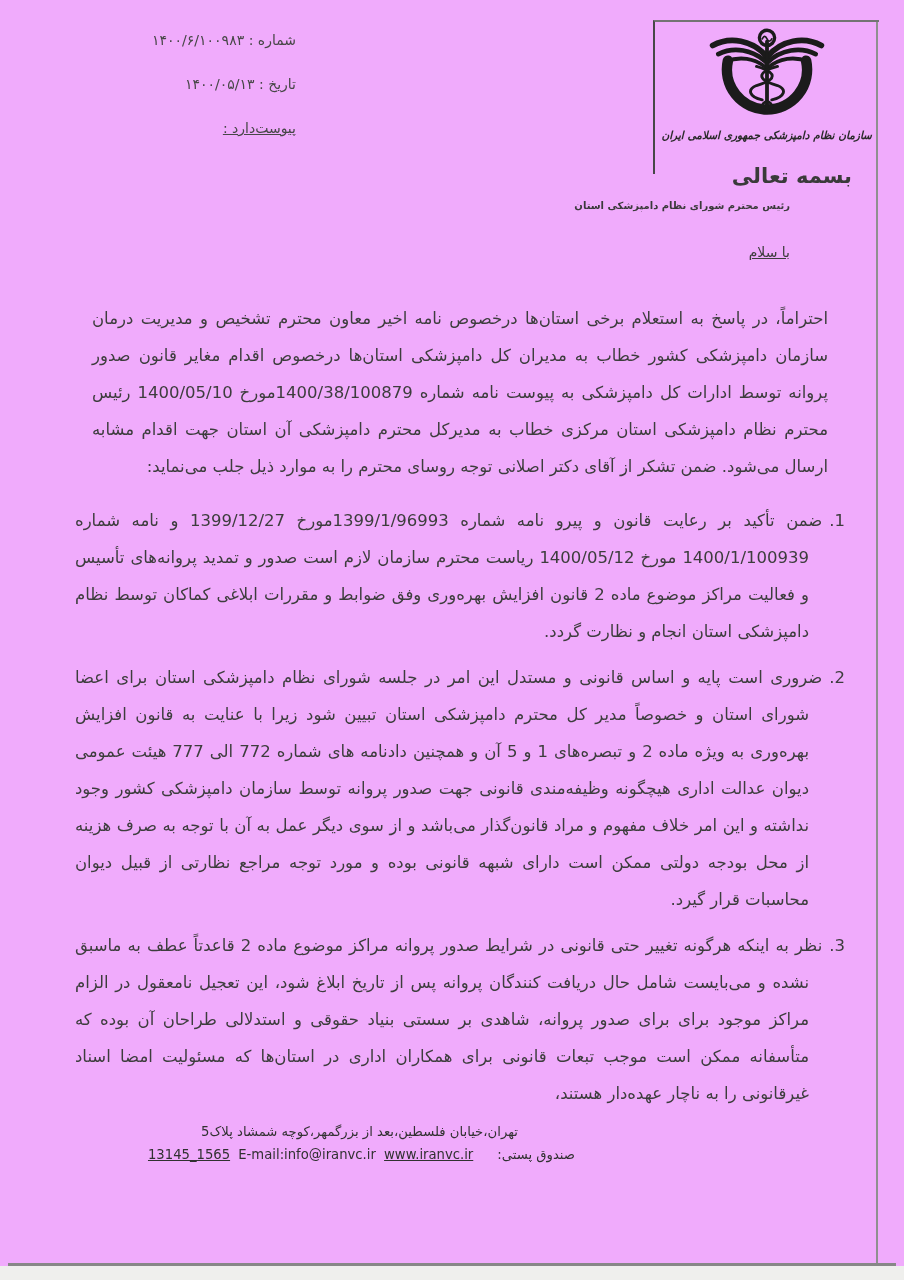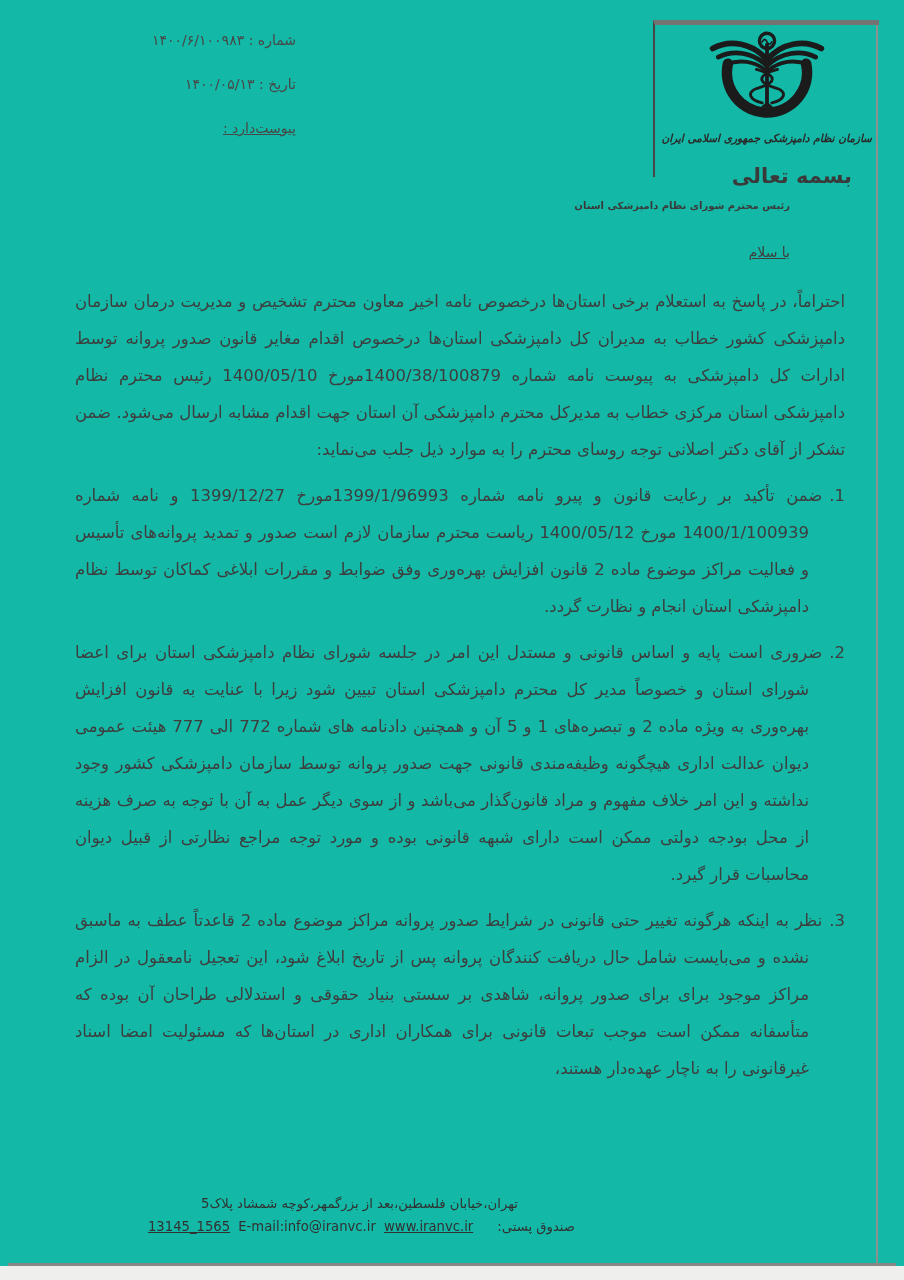--- a/index.html
+++ b/index.html
@@ -1,50 +1,50 @@
 <!DOCTYPE html>
 <html lang="fa"><head>
 <meta charset="utf-8">
 <style>
   html,body { margin:0; padding:0; background:#e8e8e6; }
   .page {
     position:relative; width:904px; height:1280px; margin:0 auto;
-    background:#14b8a6; overflow:hidden;
+    background:#f0abfc; overflow:hidden;
     font-family:"DejaVu Sans", sans-serif; color:#3e3e3e;
   }
   
   .border-right  { position:absolute; top:20px; left:876px; width:2px; height:1244px; background:#8f8f8f; }
   .rule-bottom   { position:absolute; top:1263px; left:8px;  width:888px; height:3px; background:#878787; }
   .band-bottom   { position:absolute; top:1266px; left:0; width:904px; height:14px; background:#efefed; }
   
   .meta { position:absolute; top:30px; left:84px; width:212px; direction:rtl; text-align:right;
           font-size:14px; color:#474747; }
   .meta-line { line-height:20px; margin-bottom:24px; white-space:nowrap; }
   .meta-line.attachment { margin-left:0; padding-left:90px;text-decoration:underline; }
   .logo-box { position:absolute; top:20px; left:653px; width:224px; height:152px;
-              border-top:5px solid #737373; border-left:2px solid #474747;
+              border-top:2px solid #737373; border-left:2px solid #474747;
               display:flex; flex-direction:column; align-items:center; }
   .emblem { margin-top:6px; color:#1b1b1b; }
   .org-name { direction:rtl; font-size:11px; font-style:italic; font-weight:600;
               color:#2a2a2a; margin-top:5px; white-space:nowrap; transform:scaleX(0.96); }
   .bismillah { position:absolute; top:164px; left:12px; width:840px; text-align:right;
                font-size:21px; font-weight:600; color:#3a3a3a; direction:rtl; }
   .addressee { position:absolute; top:200px; right:114px; direction:rtl;
                font-size:10px; font-weight:700; color:#3a3a3a; }
   .salutation { position:absolute; top:244px; right:114px; direction:rtl; font-size:14px;text-decoration:underline; }
   
   .body { position:absolute; top:283px; right:59px; width:770px; direction:rtl;
           text-align:justify; font-size:16.5px; line-height:37px; color:#3d3d3d; }
-  .intro { margin:0; }
+  .intro { margin:17px; }
   .list-item { margin-top:9px; padding-right:36px; text-indent:-36px; }
   .marker { margin-left:7px; }
   .closing-line { margin-top:0; text-align:right; padding-left:60px; direction:rtl; }
   .closing-inner { display:inline-block; margin-left:60px; }
   
-  .footer { position:absolute; top:1192px; left:0; width:719px; text-align:center; color:#313131; }
+  .footer { position:absolute; top:1120px; left:0; width:719px; text-align:center; color:#313131; }
   .footer-line { direction:rtl; font-size:13.2px; line-height:23px; }
   .footer-postal span { margin-left:4px; }
   .website { text-decoration:underline; margin-right:20px; color:#313131; }
   .email { unicode-bidi:embed; direction:ltr; }
   .postal-code { direction:ltr; unicode-bidi:embed;text-decoration:underline; }
 </style>
 </head>
 <body>
 
 <div class="page">

